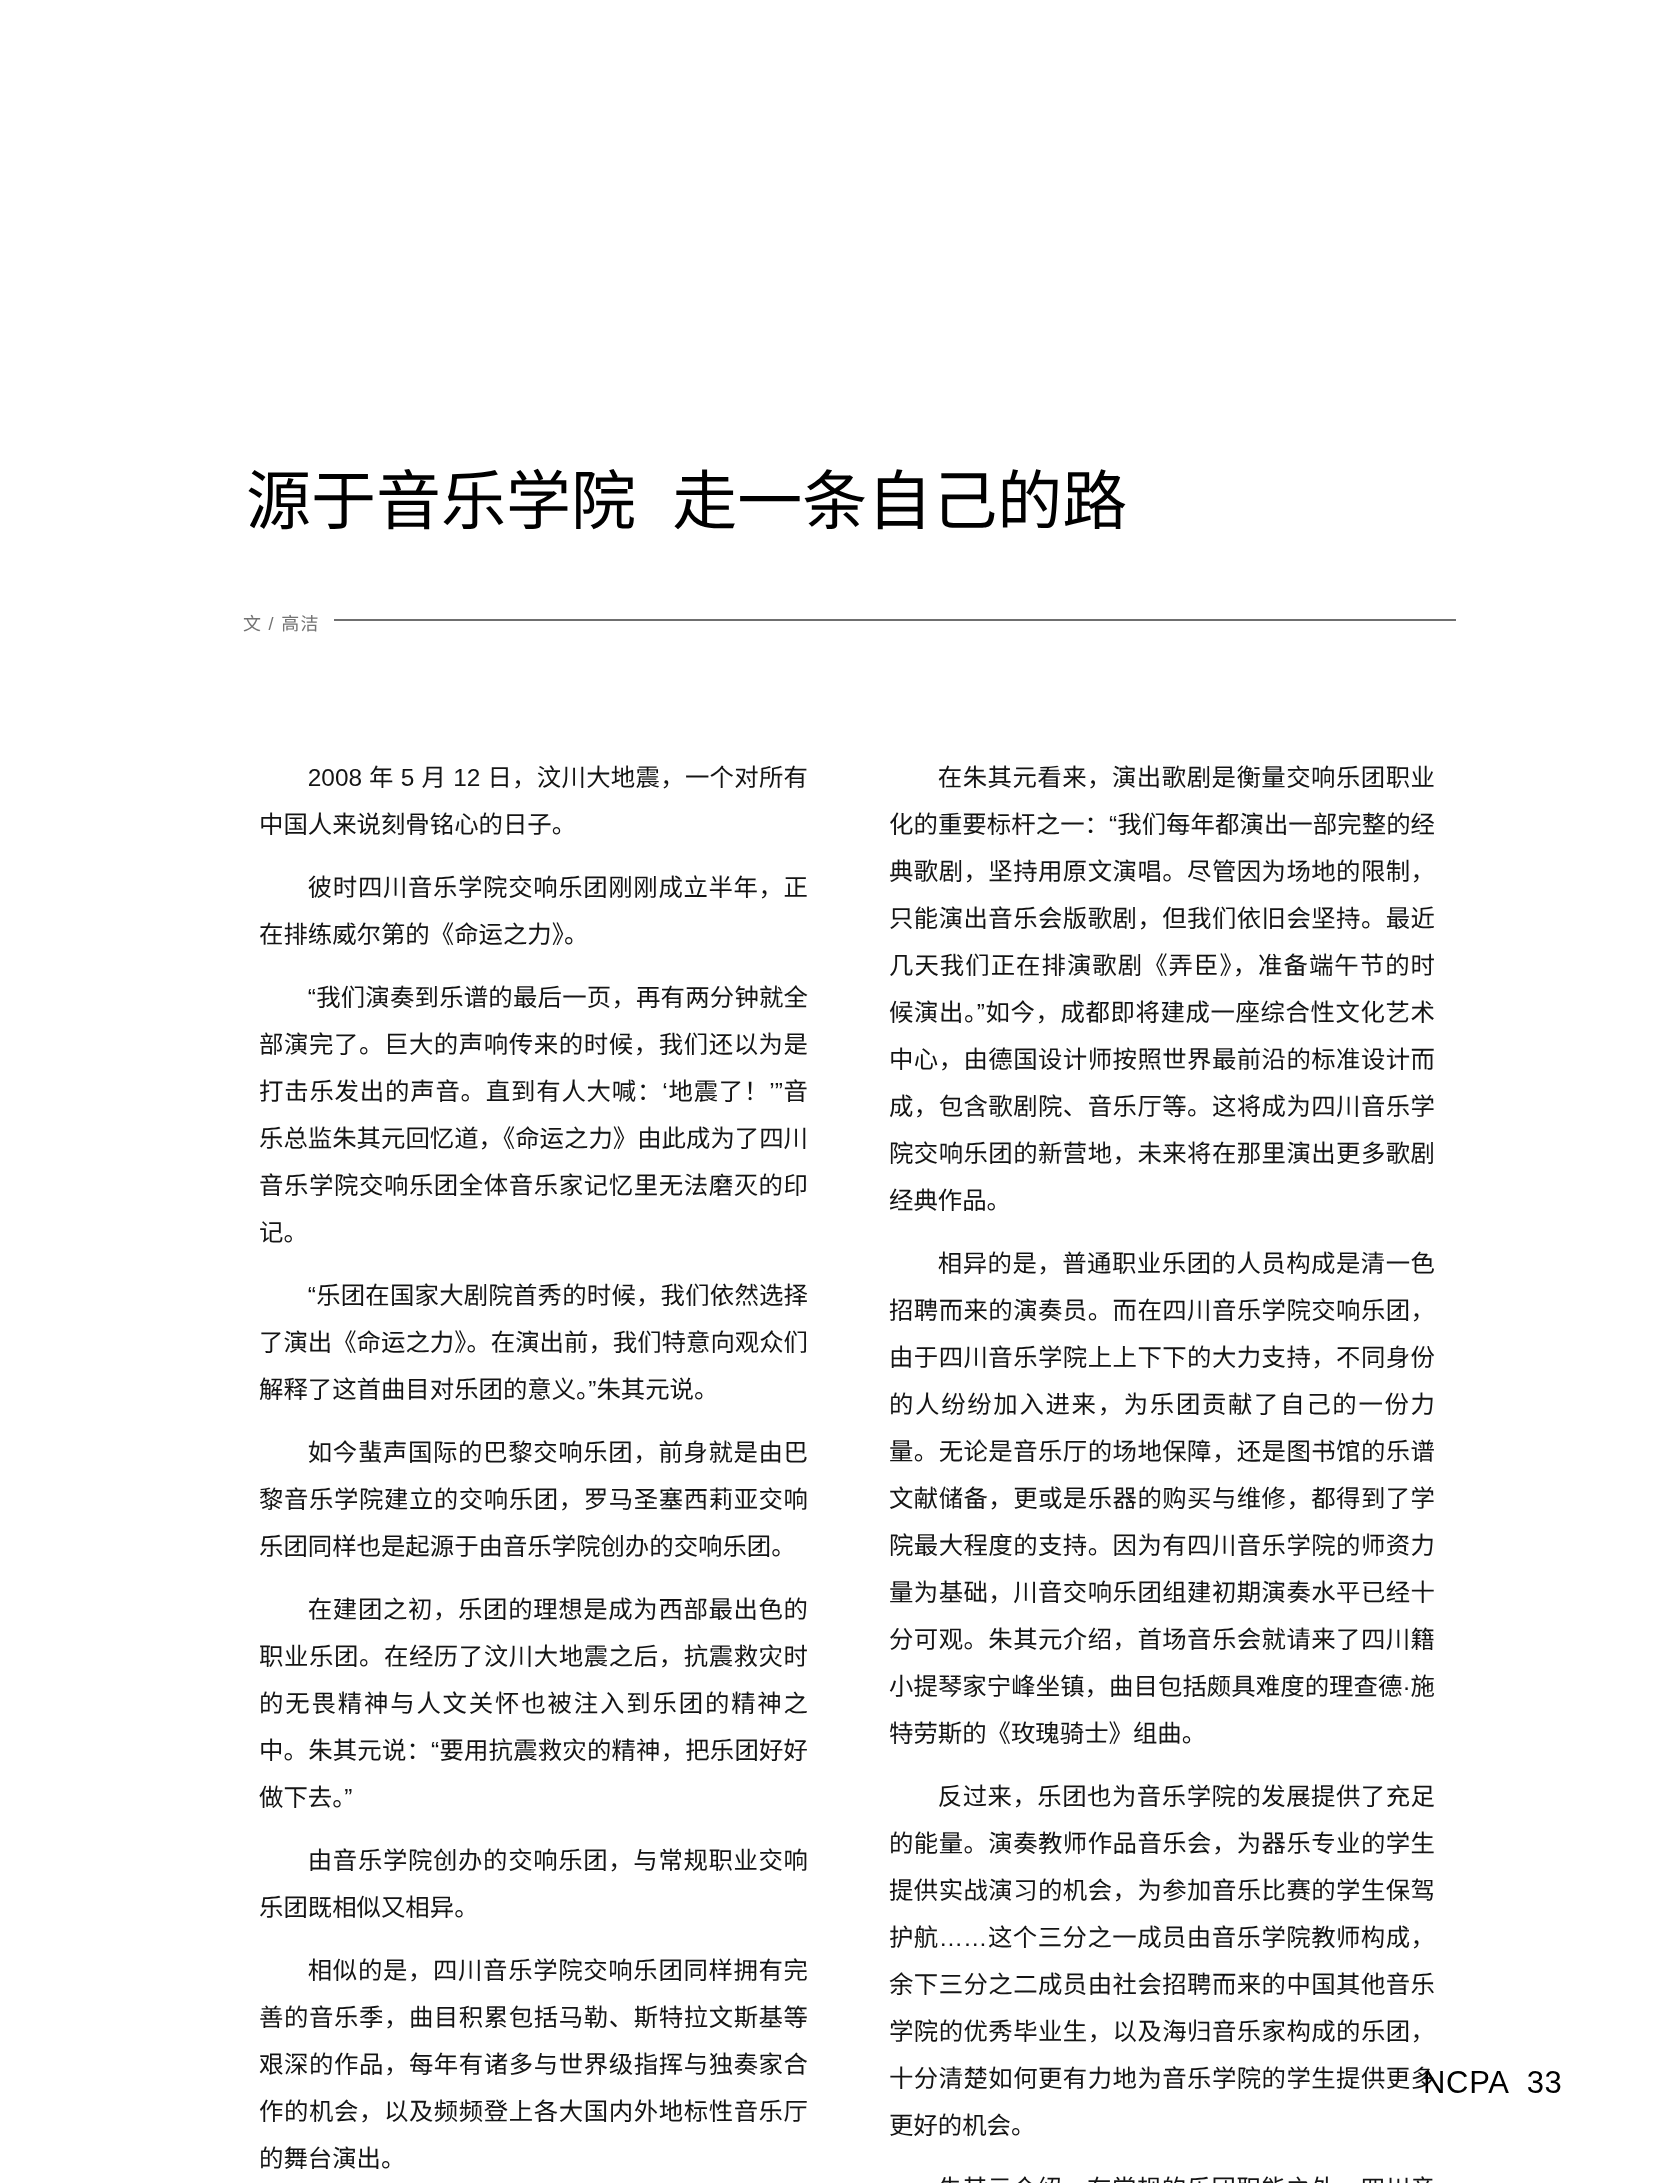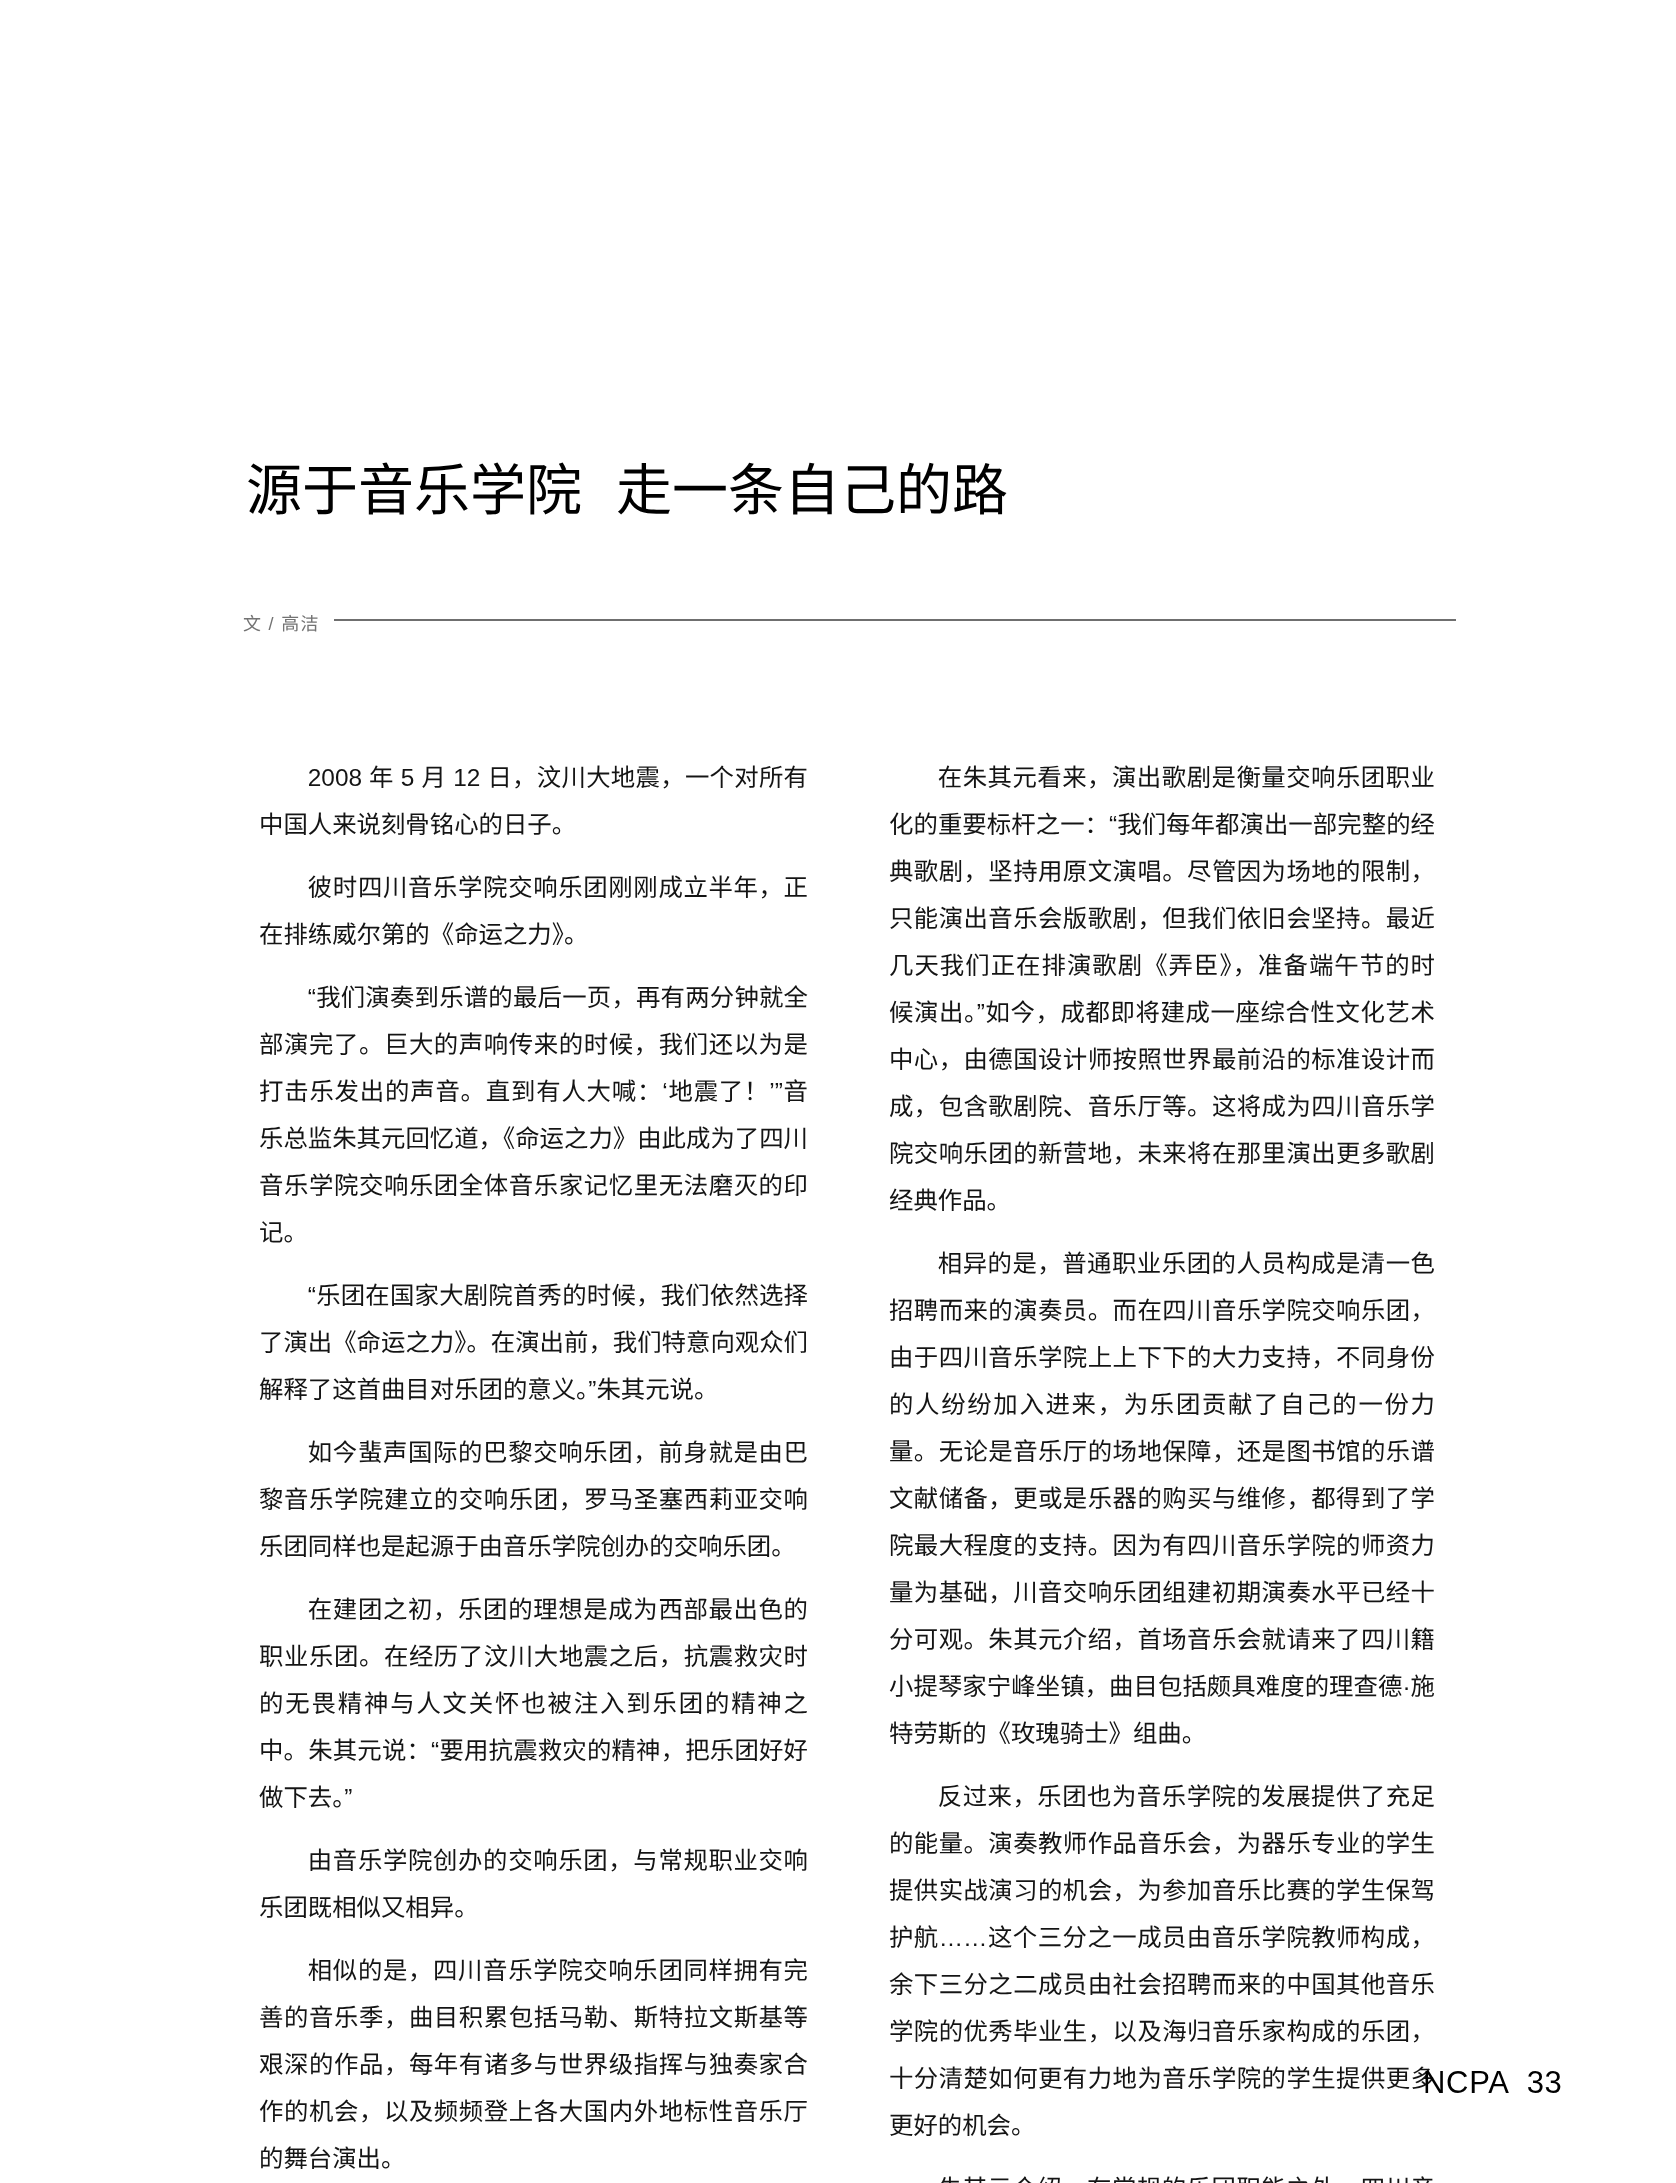--- a/index.html
+++ b/index.html
@@ -15,21 +15,21 @@
     overflow: hidden;
     font-family: "Liberation Sans", "DejaVu Sans", sans-serif;
     color: #141414;
   }
   .article-title {
     position: absolute;
     left: 246px;
     top: 424px;
     font-family: "Liberation Serif", "DejaVu Serif", serif;
     font-weight: 400;
-    font-size: 56px;
+    font-size: 65px;
     line-height: 1.05;
     letter-spacing: 0px;
     word-spacing: 20px;
     color: #000000;
     white-space: nowrap;
   }
   .byline {
     position: absolute;
     left: 243px;
     top: 609px;

